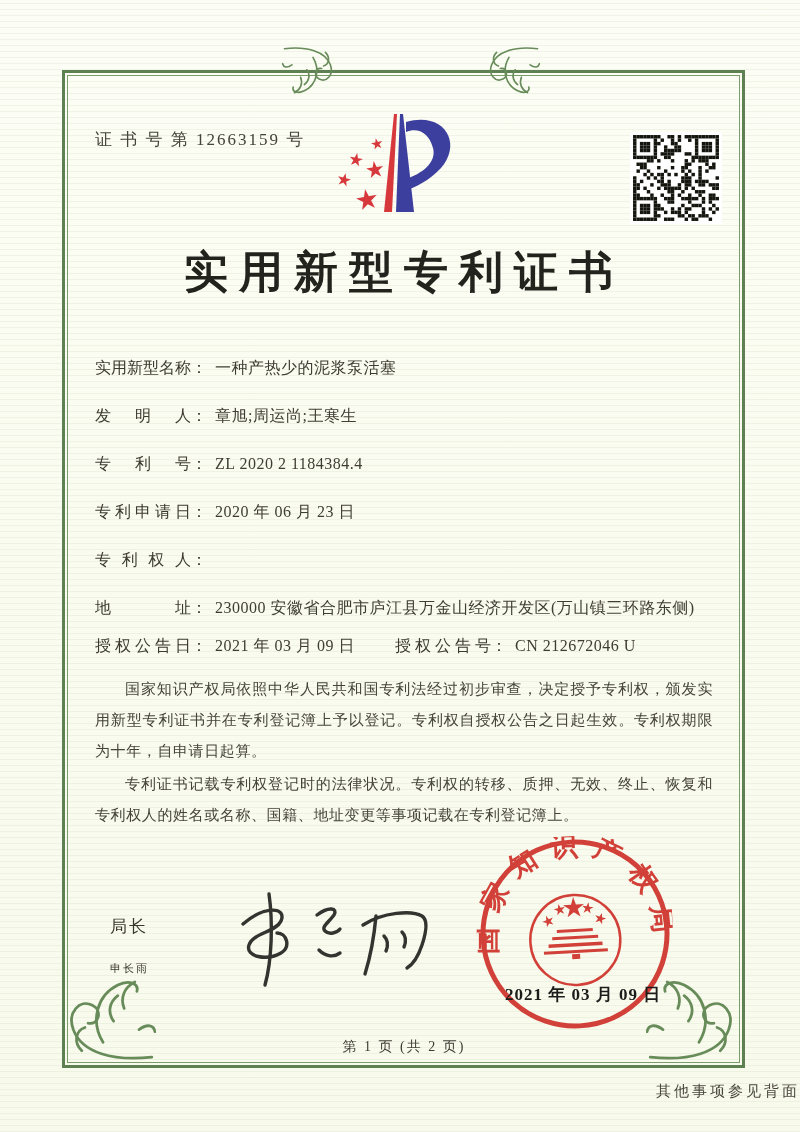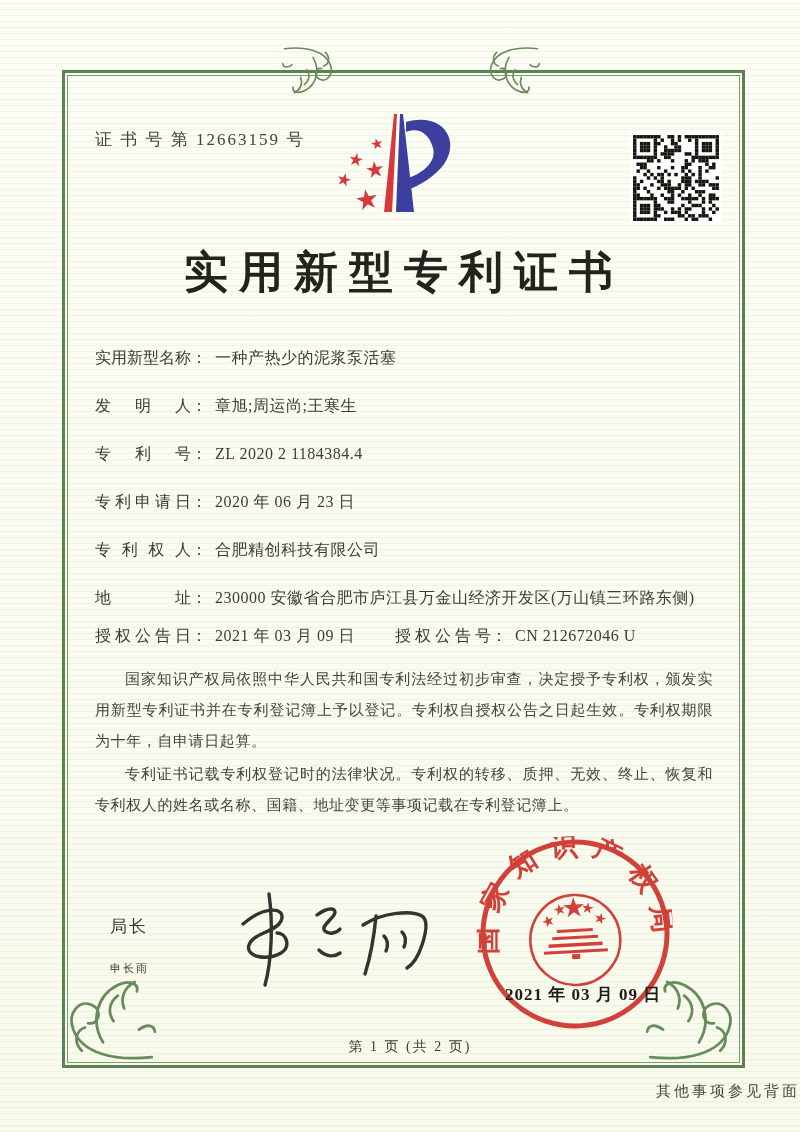--- a/index.html
+++ b/index.html
@@ -22,21 +22,21 @@
   .ornament svg { display:block; width:100%; height:100%; }
 
   .cert-no { position:absolute; left:95px; top:128px; font-size:17px; letter-spacing:2px; color:#45433a; }
 
   .logo { position:absolute; left:326px; top:108px; width:152px; height:126px; }
   .qr { position:absolute; left:630px; top:132px; width:92px; height:92px; background:#fff; }
 
   .title { position:absolute; left:63px; top:243px; width:682px; text-align:center;
     font-size:44px; font-weight:bold; letter-spacing:11px; color:#23231d; }
 
-  .content { position:absolute; left:95px; top:344px; width:618px;font-family:Liberation Serif, serif; }
+  .content { position:absolute; left:95px; top:354px; width:618px;font-family:Liberation Serif, serif; }
 
   .frow { display:flex; align-items:flex-start; line-height:28px; font-size:16px; margin-bottom:20px; }
   .flabel { display:inline-block; width:96px; text-align:justify; text-align-last:justify; flex:none; color:#3c3a30; }
   .fcolon { flex:none; margin-right:8px; color:#3c3a30; }
   .fvalue { flex:1; color:#3f3d33; letter-spacing:0.5px; }
   .frow.address { margin-bottom:10px; }
   .frow.grantrow { margin-bottom:0; }
   .grant-group { display:flex; }
   .grant-group.second { margin-left:40px; }
 
@@ -48,21 +48,21 @@
   .signer-title { position:absolute; left:110px; top:915px; font-size:17px; letter-spacing:2px; }
   .signer-name  { position:absolute; left:110px; top:961px; font-size:11px; letter-spacing:2px; }
   .signature { position:absolute; left:225px; top:888px; width:215px; height:102px; }
   .signature svg { width:100%; height:100%; }
 
   .seal { position:absolute; left:477px; top:836px; width:196px; height:196px; transform:rotate(-3deg); opacity:0.93; }
   .seal svg { width:100%; height:100%; }
   .seal-date { position:absolute; left:488px; top:983px; width:190px; text-align:center;
     font-size:17px; font-weight:bold; color:#1c1c1a; letter-spacing:1px; }
 
-  .page-note { position:absolute; left:69px; top:1038px; width:682px; text-align:center;
+  .page-note { position:absolute; left:63px; top:1038px; width:682px; text-align:center;
     font-size:14px; color:#3e3c33; letter-spacing:2px; }
   .back-note { position:absolute; left:0; top:1082px; width:800px; text-align:right;
     font-size:15px; color:#4a483e; letter-spacing:3px; }
 
   .defs-hidden { position:absolute; width:0; height:0; overflow:hidden; }
 </style>
 </head>
 <body>
 
 <div class="sheet">
@@ -440,21 +440,20 @@
 
     <div class="frow">
       <span class="flabel">专利申请日</span>
         <span class="fcolon">：</span>
       <span class="fvalue">2020 年 06 月 23 日</span>
     </div>
 
     <div class="frow">
       <span class="flabel">专利权人</span>
         <span class="fcolon">：</span>
-      <span class="fvalue">合肥精创科技有限公司</span>
     </div>
 
     <div class="frow address">
       <span class="flabel">地址</span>
         <span class="fcolon">：</span>
       <span class="fvalue">230000 安徽省合肥市庐江县万金山经济开发区(万山镇三环路东侧)</span>
     </div>
 
     <div class="frow grantrow">
       <span class="grant-group">

